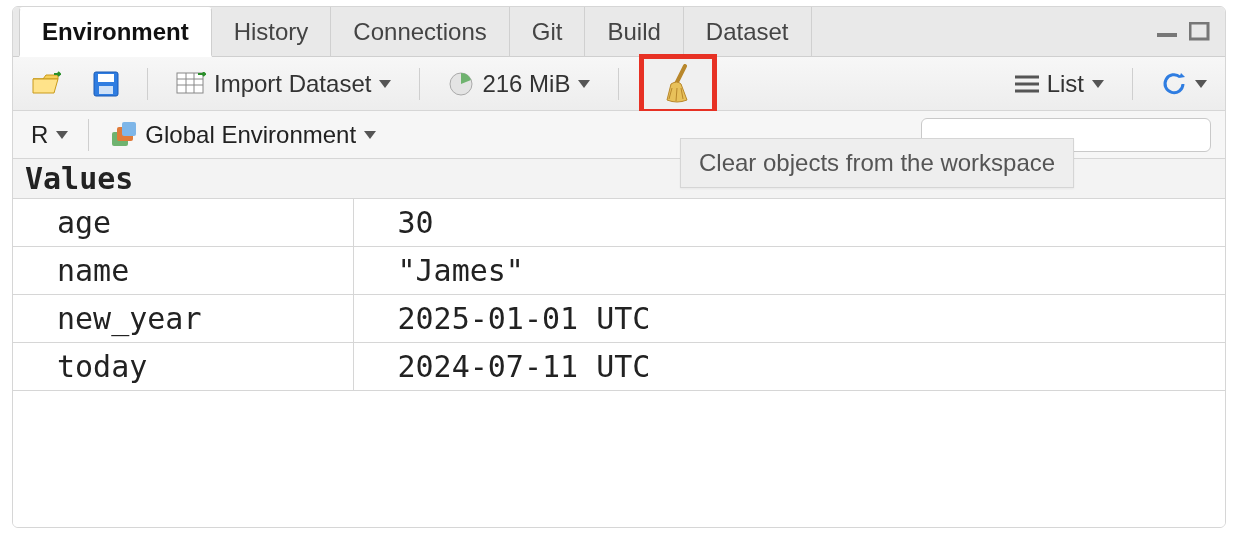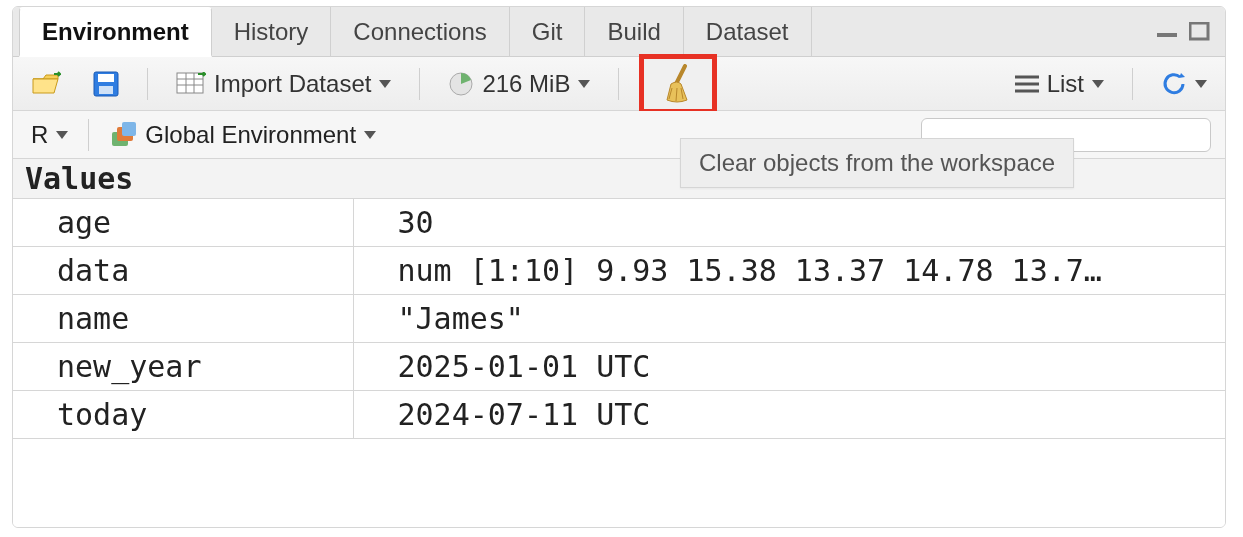--- a/index.html
+++ b/index.html
@@ -316,24 +316,20 @@
     <div class="search-box"></div>
   </div>
 
   <div class="content">
     <div class="section-header">Values</div>
     <table class="env">
       <tbody id="values-body">
           <tr>
             <td>age</td>
             <td class="val">30</td>
-          </tr>
-          <tr>
-            <td>data</td>
-            <td class="val">num [1:10] 9.93 15.38 13.37 14.78 13.7…</td>
           </tr>
           <tr>
             <td>name</td>
             <td class="val">"James"</td>
           </tr>
           <tr>
             <td>new_year</td>
             <td class="val">2025-01-01 UTC</td>
           </tr>
           <tr>

